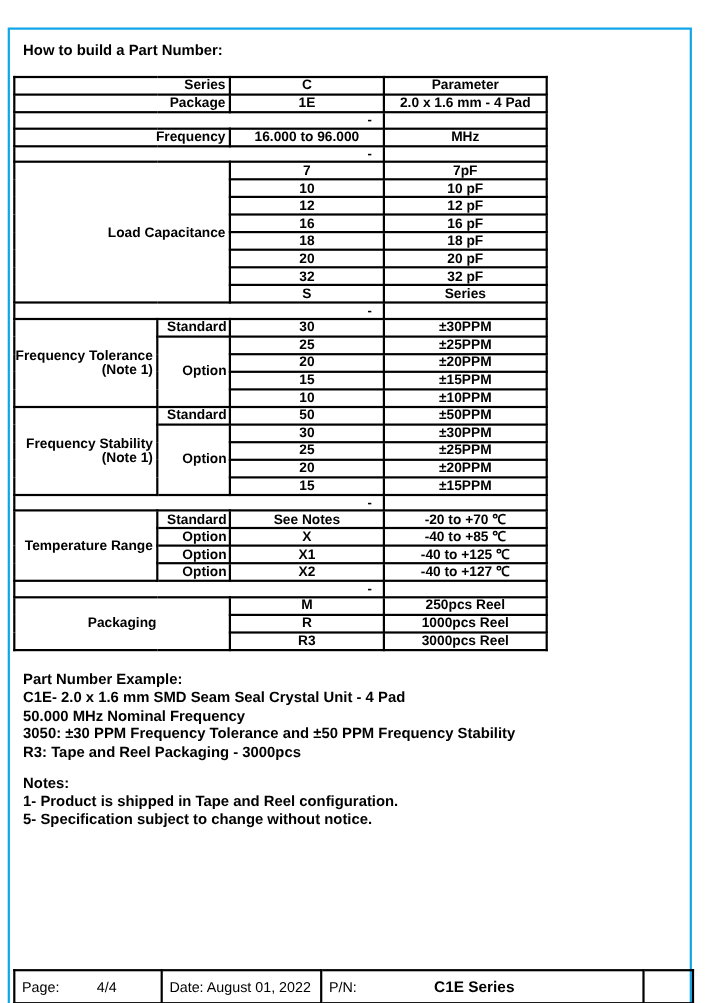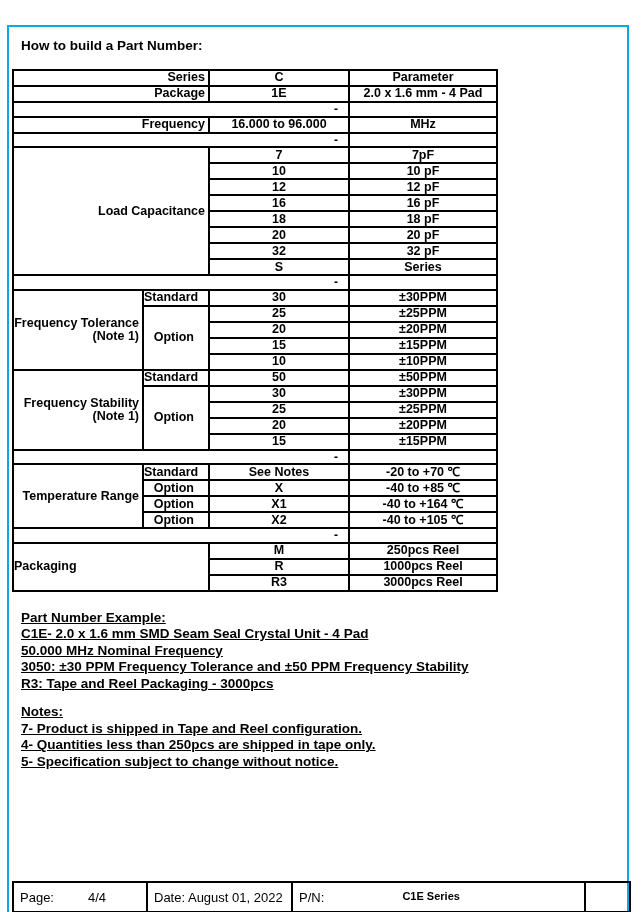--- a/index.html
+++ b/index.html
@@ -22,45 +22,45 @@
   .pn-table col.ca { width:130px; }
   .pn-table col.cb { width:66px; }
   .pn-table col.cc { width:140px; }
   .pn-table col.cd { width:148px; }
   .pn-table td {
     border:2px solid #000; font-weight:bold; font-size:12.5px;
     padding:0; height:14px; vertical-align:middle; line-height:1.05;
     white-space:nowrap; overflow:hidden;
   }
   .pn-table td.lbl { text-align:right; padding-right:3px; }
-  .pn-table td.lbl-center { }
-  .pn-table td.sub { text-align:right; padding-right:14px; }
+  .pn-table td.lbl-center { text-align:center; }
+  .pn-table td.sub { text-align:right; padding-right:2px; }
   .pn-table td.val { text-align:center; }
   .pn-table tr.sep td { height:10px; font-size:12px; }
   .pn-table td.dash { text-align:right; padding-right:10px; }
   .block {
-    margin-left:12px; font-weight:bold; font-size:13.5px; line-height:16.5px;text-decoration:underline;
+    margin-left:12px; font-weight:bold; font-size:13.5px; line-height:16.5px;
   }
   .block.example { margin-top:18px; }
   .block.notes { margin-top:12px; }
   table.footer {
     position:absolute; left:3px; right:2px; bottom:2px;
     border-collapse:collapse; table-layout:fixed; width:617px;
   }
   .footer td {
     border:2px solid #000; height:28px; font-size:13px;
     padding:0 6px; vertical-align:middle; white-space:nowrap;
   }
   .footer col.f1 { width:134px; }
   .footer col.f2 { width:145px; }
   .footer col.f3 { width:293px; }
   .footer col.f4 { width:45px; }
-  .cflex { display:flex; align-items:flex-start; }
+  .cflex { display:flex; align-items:center; }
   .cflex-mid { flex:1; text-align:center; }
-  .pn-value { font-weight:bold; font-size:11px; padding-right:40px; }
+  .pn-value { font-weight:bold; font-size:14px; padding-right:40px; }
 </style>
 </head>
 <body>
 
 <div class="page">
 
   <div class="title">How to build a Part Number:</div>
 
   <table class="pn-table">
     <colgroup>
@@ -203,26 +203,26 @@
       <td class="val">-20 to +70 ℃</td>
     </tr>
     <tr>
       <td class="sub">Option</td>
       <td class="val">X</td>
       <td class="val">-40 to +85 ℃</td>
     </tr>
     <tr>
       <td class="sub">Option</td>
       <td class="val">X1</td>
-      <td class="val">-40 to +164 ℃</td>
+      <td class="val">-40 to +125 ℃</td>
     </tr>
     <tr>
       <td class="sub">Option</td>
       <td class="val">X2</td>
-      <td class="val">-40 to +105 ℃</td>
+      <td class="val">-40 to +127 ℃</td>
     </tr>
 
     <tr class="sep">
       <td colspan="3" class="dash">-</td>
       <td></td>
     </tr>
 
     <tr>
       <td colspan="2" rowspan="3" class="lbl-center">Packaging</td>
       <td class="val">M</td>
@@ -242,22 +242,21 @@
   <div class="block example">
     <div>Part Number Example:</div>
     <div>C1E- 2.0 x 1.6 mm SMD Seam Seal Crystal Unit - 4 Pad</div>
     <div>50.000 MHz Nominal Frequency</div>
     <div>3050: ±30 PPM Frequency Tolerance and ±50 PPM Frequency Stability</div>
     <div>R3: Tape and Reel Packaging - 3000pcs</div>
   </div>
 
   <div class="block notes">
     <div>Notes:</div>
-    <div>7- Product is shipped in Tape and Reel configuration.</div>
-    <div>4- Quantities less than 250pcs are shipped in tape only.</div>
+    <div>1- Product is shipped in Tape and Reel configuration.</div>
     <div>5- Specification subject to change without notice.</div>
   </div>
 
   <table class="footer">
     <colgroup>
         <col class="f1">
         <col class="f2">
         <col class="f3">
         <col class="f4">
       </colgroup>

